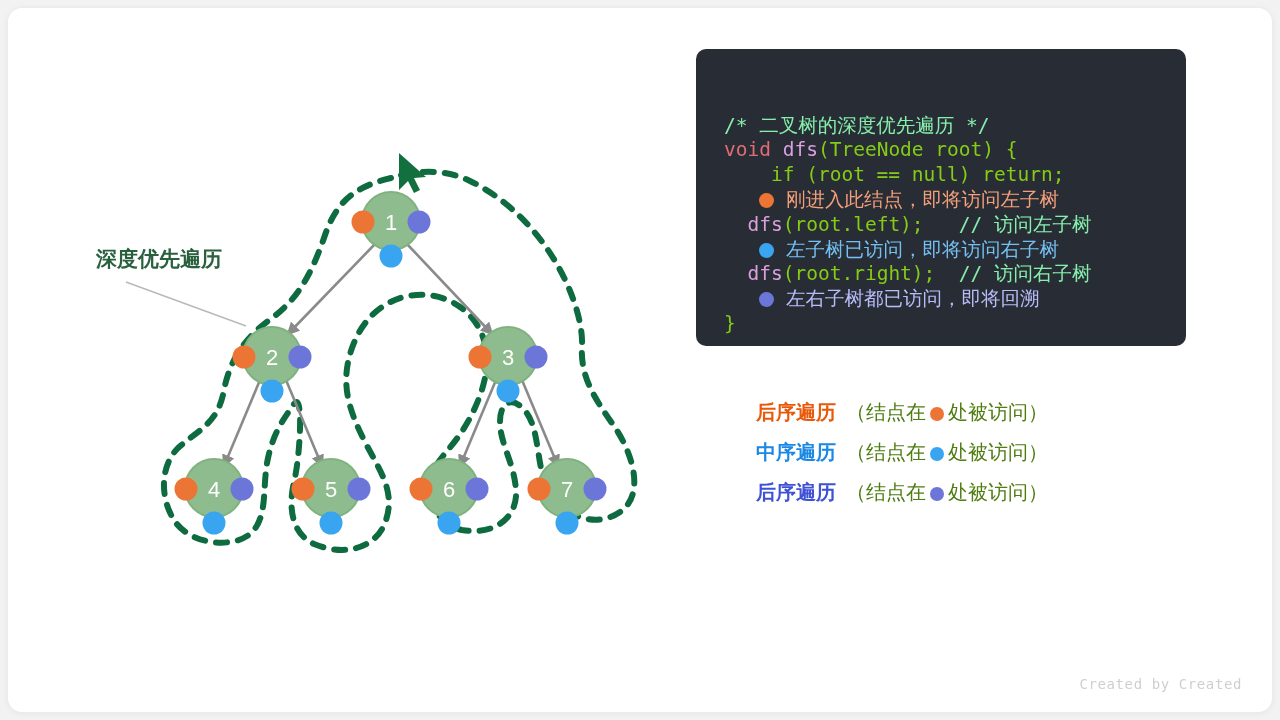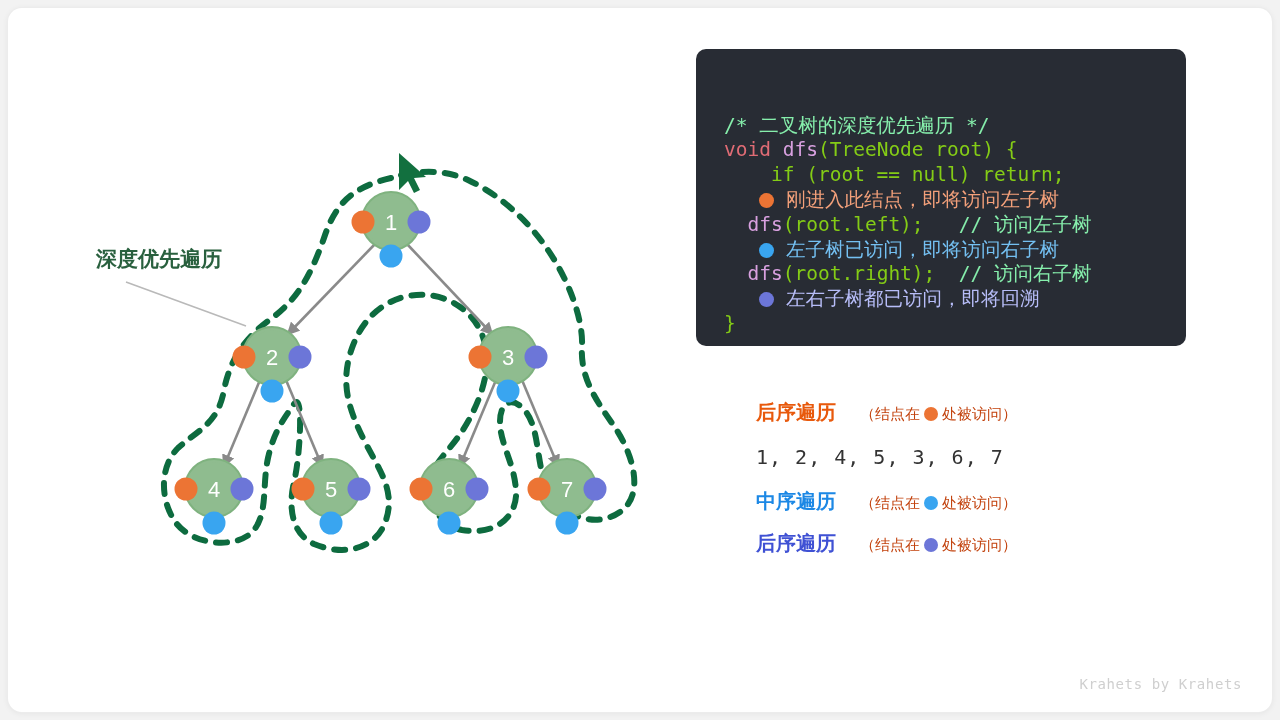--- a/index.html
+++ b/index.html
@@ -80,23 +80,23 @@
   }
   .trav-head {
     font-family: "Liberation Sans", sans-serif;
     font-size: 20px;
     font-weight: bold;
     line-height: 40px;
     white-space: nowrap;
   }
   .trav-head .hint {
     font-weight: normal;
-    color: #c2410c;
-    font-size: 15px;
-    margin-left: 24px;
+    color: #4d7c0f;
+    font-size: 20px;
+    margin-left: 10px;
   }
   .trav-head .hint .dot { width: 14px; height: 14px; margin: 0 4px; }
   .head-pre  { color: #e8590c; }
   .head-in   { color: #1c88e5; text-align: right; }
   .head-post { color: #3f51d4; }
   .trav-seq {
     font-family: "DejaVu Sans Mono", monospace;
     font-size: 20px;
     color: #333333;
     line-height: 47px;
@@ -257,21 +257,20 @@
         <line x1="78" y1="244" x2="198" y2="288" stroke="#b9b9b9" stroke-width="1.6"></line>
       </svg>
     </div>
 
     <div id="code-block">
       <div><span class="code-line"><span class="tok-comment">/* 二叉树的深度优先遍历 */</span></span><span class="code-line"><span class="tok-keyword">void </span><span class="tok-fn">dfs</span><span class="tok-plain">(TreeNode root) {</span></span><span class="code-line"><span class="tok-plain">    if (root == null) return;</span></span><span class="code-line"><span class="tok-plain">   </span><span class="dot dot-orange"></span><span class="tok-orange"> 刚进入此结点，即将访问左子树</span></span><span class="code-line"><span class="tok-plain">  </span><span class="tok-fn">dfs</span><span class="tok-plain">(root.left);</span><span class="tok-comment">   // 访问左子树</span></span><span class="code-line"><span class="tok-plain">   </span><span class="dot dot-blue"></span><span class="tok-blue"> 左子树已访问，即将访问右子树</span></span><span class="code-line"><span class="tok-plain">  </span><span class="tok-fn">dfs</span><span class="tok-plain">(root.right);</span><span class="tok-comment">  // 访问右子树</span></span><span class="code-line"><span class="tok-plain">   </span><span class="dot dot-purple"></span><span class="tok-purple"> 左右子树都已访问，即将回溯</span></span><span class="code-line"><span class="tok-plain">}</span></span></div>
     </div>
 
     <div id="traversals">
         <div class="trav-head"><span class="head-pre">后序遍历</span><span class="hint"><span>（结点在</span><span class="dot dot-orange"></span><span>处被访问）</span></span></div>
-        <div class="trav-seq">1, 2, 4, 5, 3, 6, 7</div>
         <div class="trav-head"><span class="head-in">中序遍历</span><span class="hint"><span>（结点在</span><span class="dot dot-blue"></span><span>处被访问）</span></span></div>
         <div class="trav-head"><span class="head-post">后序遍历</span><span class="hint"><span>（结点在</span><span class="dot dot-purple"></span><span>处被访问）</span></span></div>
       </div>
 
-    <div id="footer">Krahets by Krahets</div>
+    <div id="footer">Created by Created</div>
 
   </div>
 </div>
 
 </body></html>

